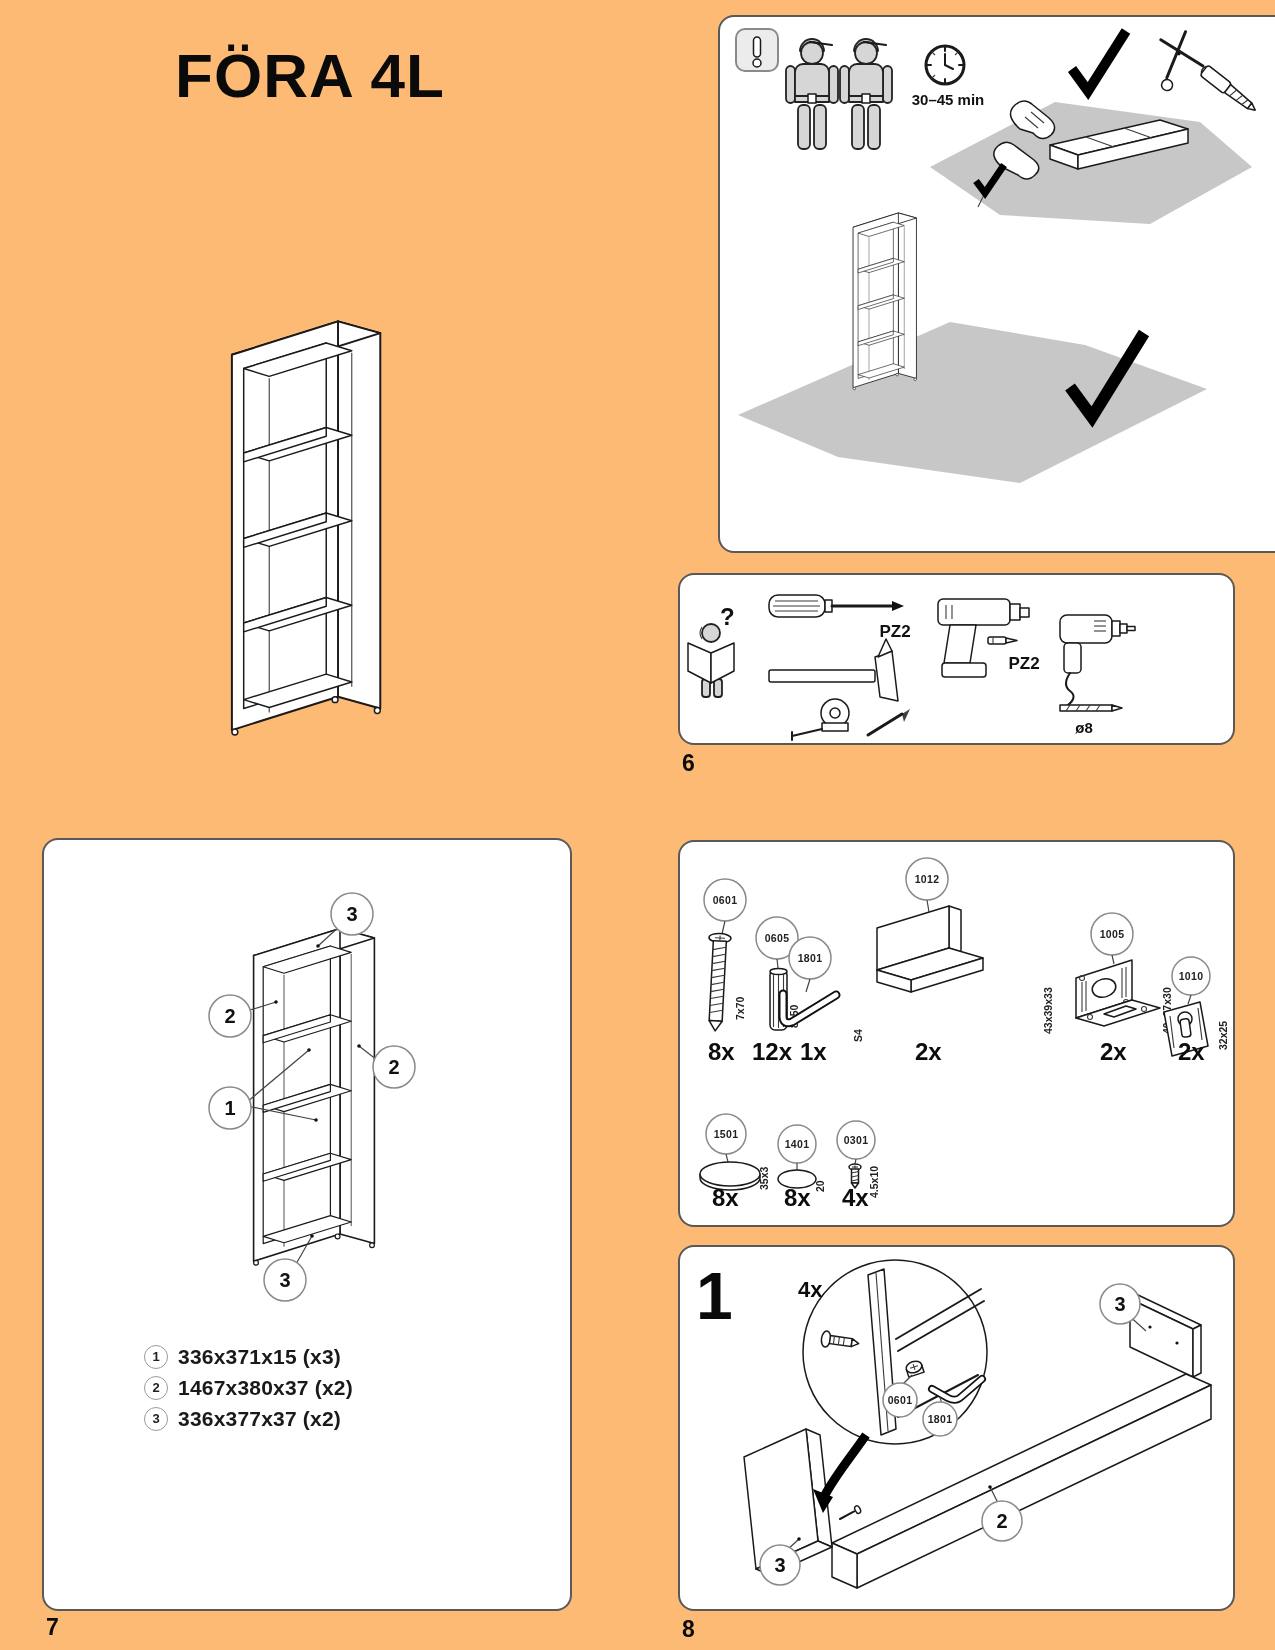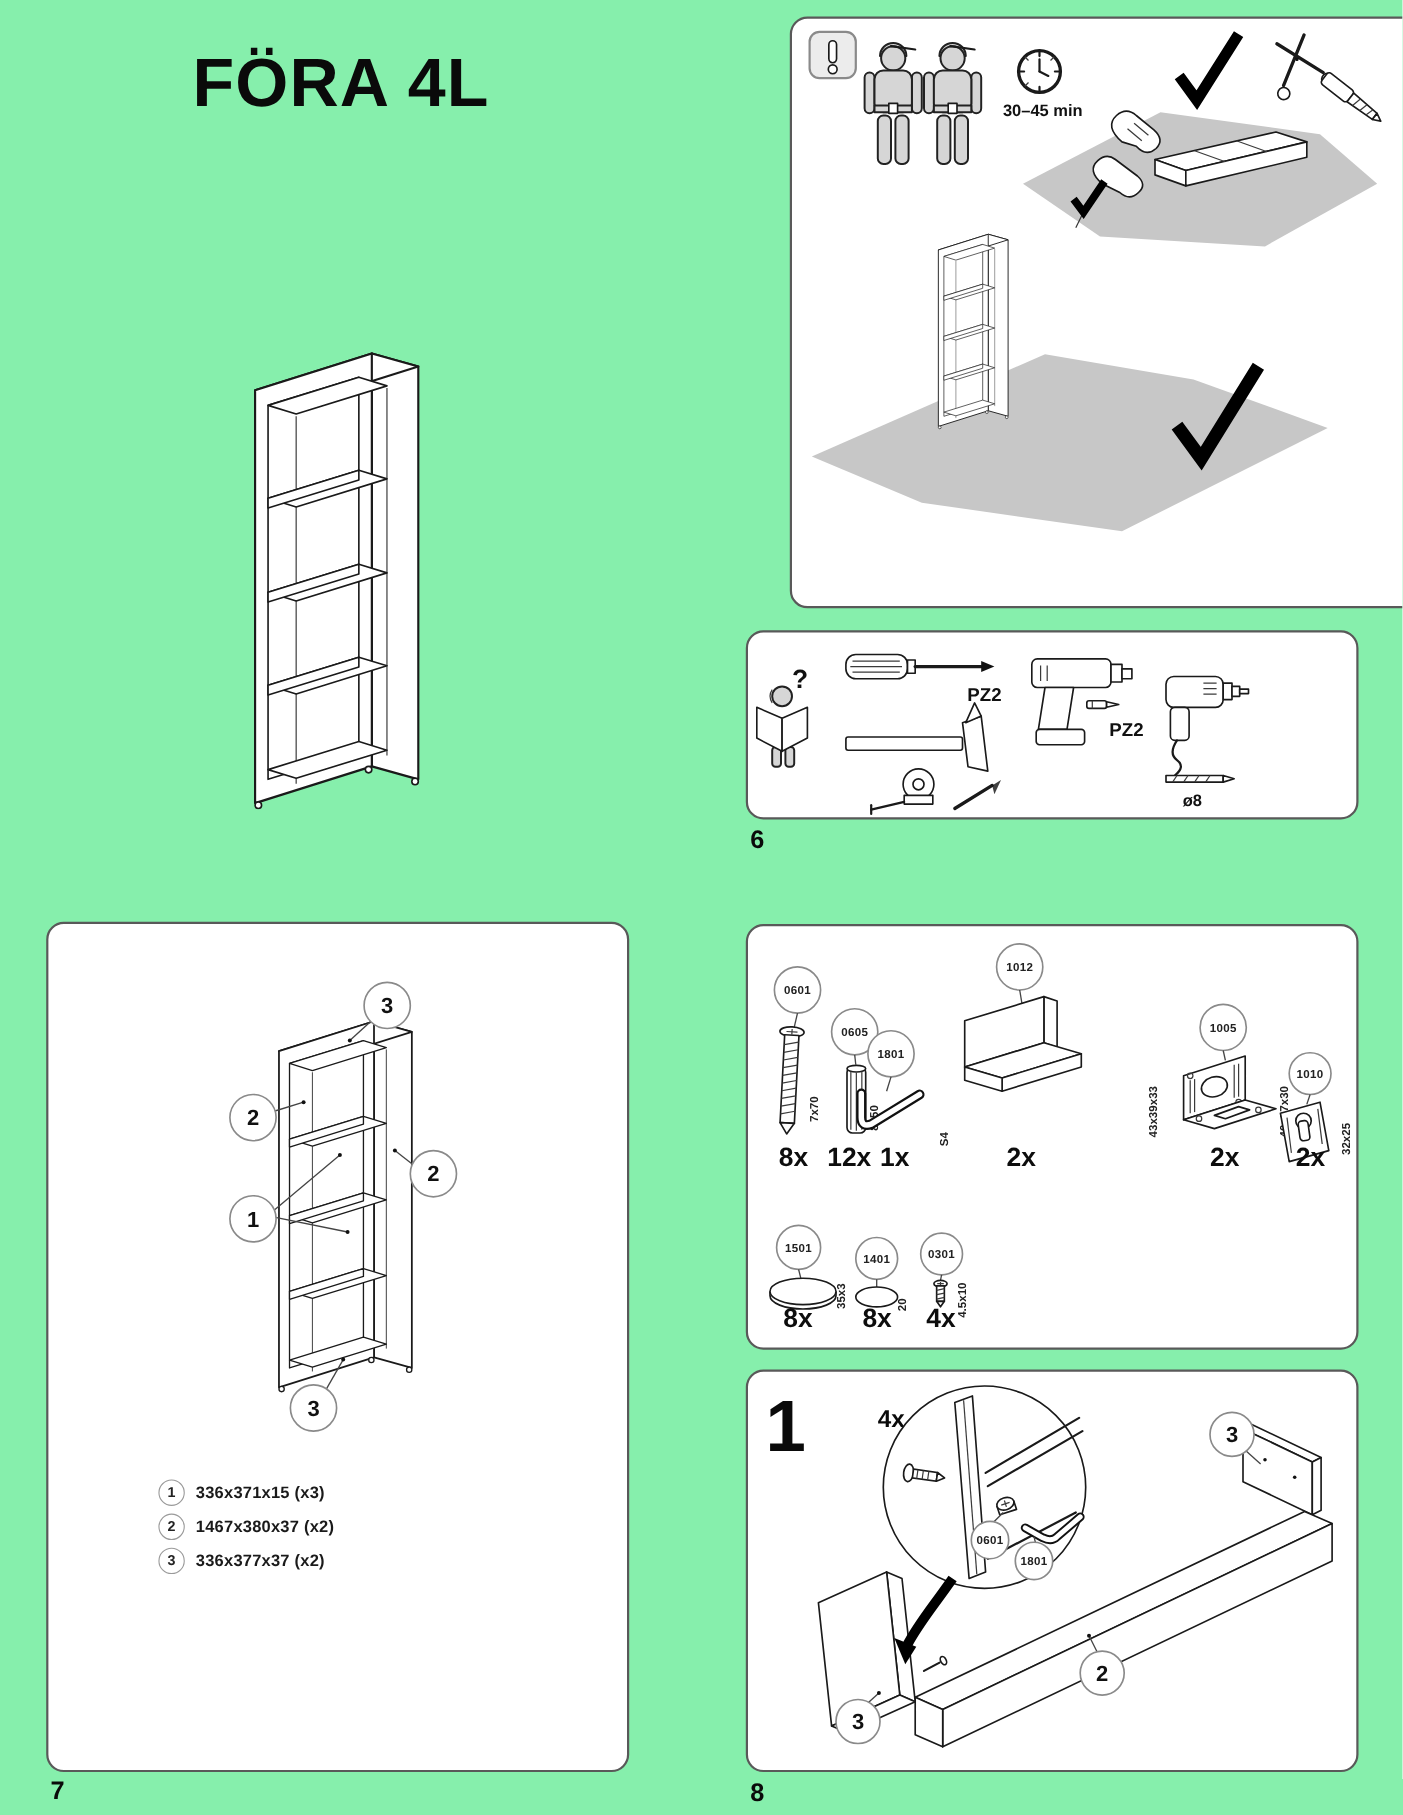--- a/index.html
+++ b/index.html
@@ -1,27 +1,27 @@
 <!DOCTYPE html>
 <html><head>
 <meta charset="utf-8">
 <style>
   html,body{margin:0;padding:0;background:#fff;}
-  #page{position:relative;width:1275px;height:1650px;background:#86efac;overflow:hidden;
+  #page{position:relative;width:1275px;height:1650px;background:#fdba74;overflow:hidden;
         font-family:"Liberation Sans",sans-serif;color:#111;}
   .abs{position:absolute;}
   .panel{position:absolute;border:2px solid #595959;border-radius:16px;background:#fff;box-sizing:border-box;}
   .title{left:40px;top:44px;width:540px;text-align:center;font-weight:800;
          font-size:62px;line-height:64px;letter-spacing:1px;color:#0a0a0a;}
   .pagenum{font-size:23px;font-weight:700;color:#0a0a0a;}
   .legend{left:100px;top:505px;width:360px;}
   .lrow{display:flex;align-items:center;margin-bottom:7px;}
   .lnum{display:inline-block;width:22px;height:22px;border:1.5px solid #9a9a9a;border-radius:50%;
         text-align:center;line-height:22px;font-size:13px;font-weight:700;color:#222;flex:0 0 auto;}
-  .ltext{margin-left:10px;font-size:15px;font-weight:700;color:#1a1a1a;letter-spacing:.2px;}
+  .ltext{margin-left:10px;font-size:21px;font-weight:700;color:#1a1a1a;letter-spacing:.2px;}
   
   .w{fill:#fff;stroke:#1a1a1a;stroke-width:2;stroke-linejoin:round;}
   .w15{fill:#fff;stroke:#1a1a1a;stroke-width:1.5;stroke-linejoin:round;}
   .g{fill:#d6d6d6;stroke:#222;stroke-width:1.8;stroke-linejoin:round;}
   .rug{fill:#c7c7c7;stroke:none;}
   .s2{fill:none;stroke:#1a1a1a;stroke-width:2;stroke-linecap:round;stroke-linejoin:round;}
   .s3{fill:none;stroke:#1a1a1a;stroke-width:3;stroke-linecap:round;stroke-linejoin:round;}
   .t{fill:none;stroke:#3a3a3a;stroke-width:1.1;}
   .lead{fill:none;stroke:#444;stroke-width:1.2;}
   .callout{fill:#fff;stroke:#8a8a8a;stroke-width:1.5;}

